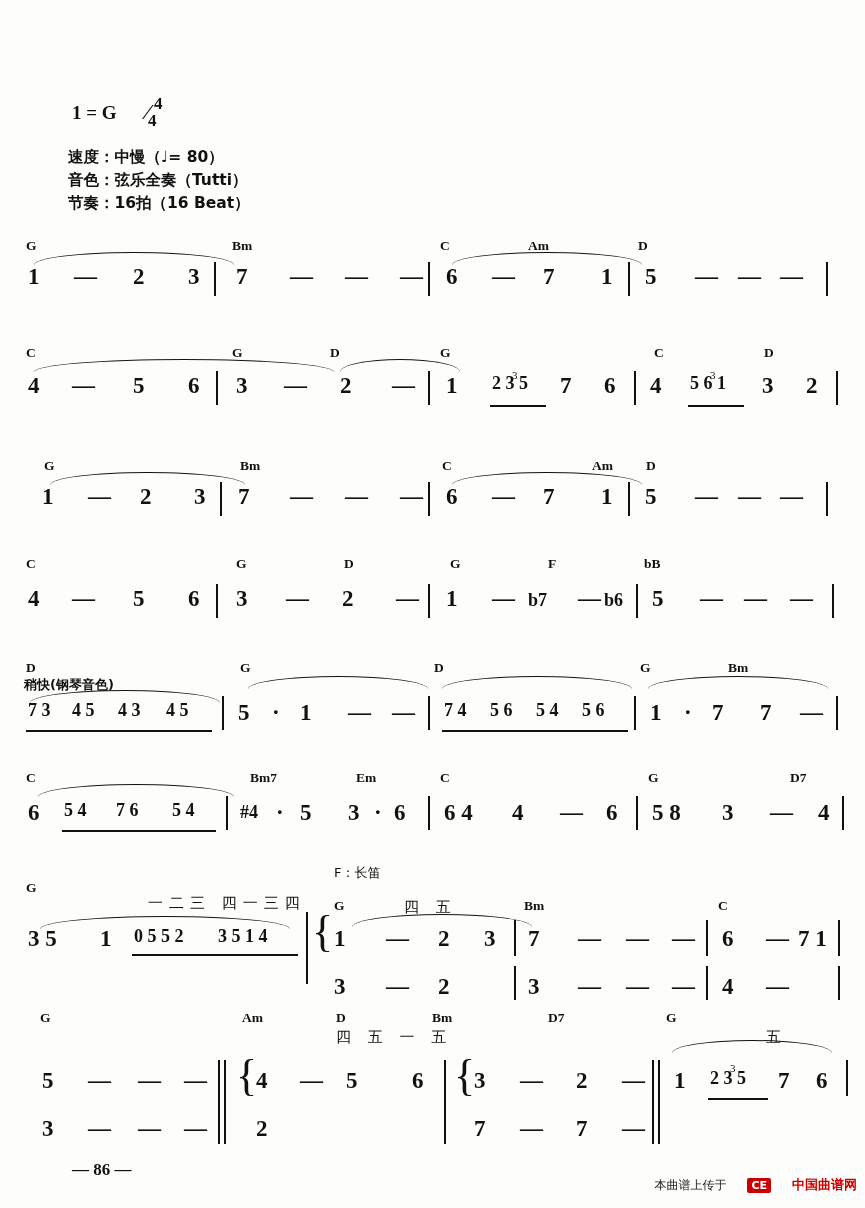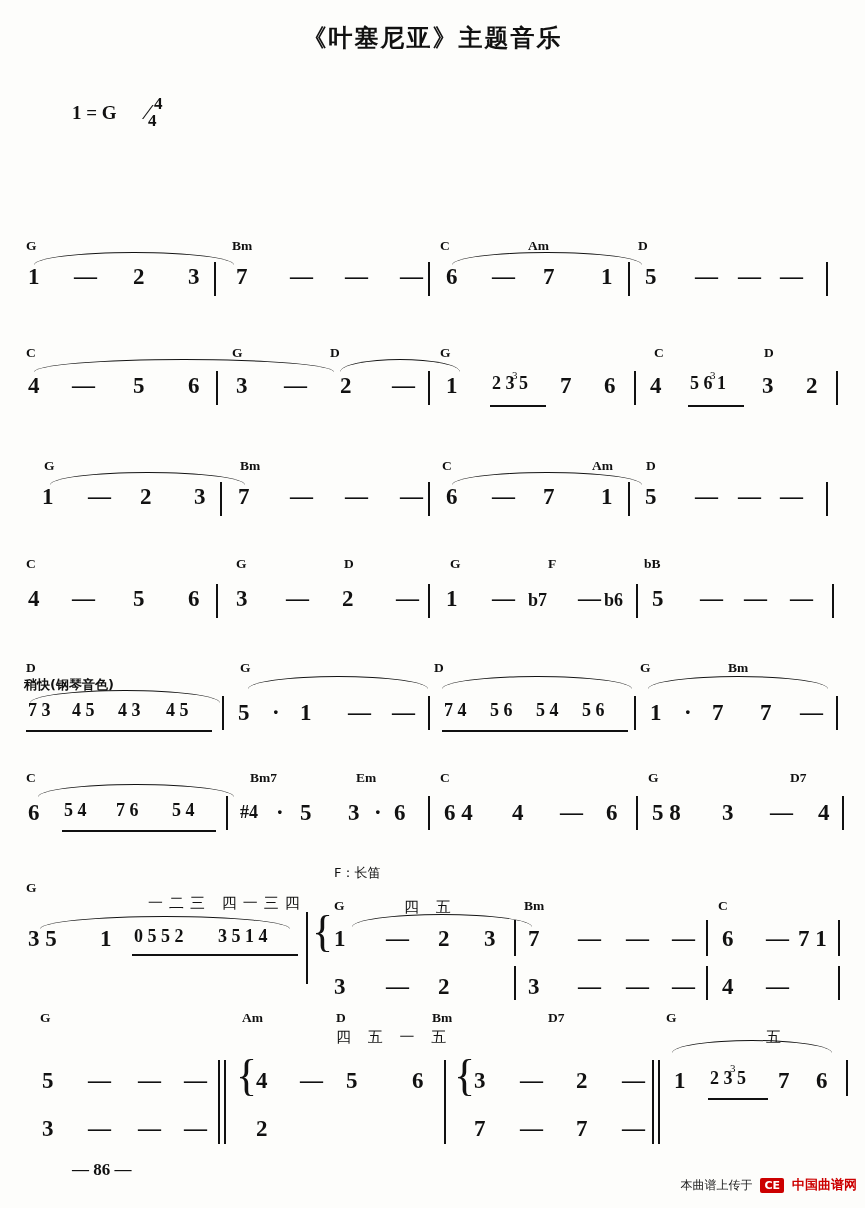--- a/index.html
+++ b/index.html
@@ -89,21 +89,21 @@
   .pagenum{
     position:absolute;left:72px;top:1160px;
     font-size:17px;font-weight:bold;
     font-family:"Liberation Serif", serif;
   }
   .footer{
     position:absolute;right:8px;top:1176px;
     font-size:12px;
     font-family:"DejaVu Sans", sans-serif;
     color:#222;
-    display:flex;align-items:center;gap:8px;
+    display:flex;align-items:center;gap:21px;
   }
   .footer .badge{
     display:inline-block;background:#c00;color:#fff;
     font-weight:bold;padding:1px 4px;border-radius:2px;font-size:11px;
   }
   .footer .site{color:#c00;font-weight:bold;font-size:13px;}
   .annot{
     position:absolute;
     font-size:13px;font-family:"DejaVu Sans", sans-serif;
     white-space:nowrap;
@@ -112,29 +112,33 @@
     position:absolute;
     font-size:15px;font-family:"DejaVu Sans", sans-serif;
     white-space:nowrap;letter-spacing:6px;
   }
 </style>
 </head>
 <body>
 
 <div class="page">
 
-  <div class="title">《叶塞尼亚》主题音乐</div>
 
   <div class="keysig">1 = G</div>
   <div class="meter">
     <span class="num">4</span>
     <span class="slash">⁄</span>
     <span class="den">4</span>
   </div>
 
+  <div class="meta">
+    <div><span class="lbl">速度：</span><span class="val">中慢（♩= 80）</span></div>
+    <div><span class="lbl">音色：</span><span class="val">弦乐全奏（Tutti）</span></div>
+    <div><span class="lbl">节奏：</span><span class="val">16拍（16 Beat）</span></div>
+  </div>
 
   <div class="system" style="top:238px;height:70px;">
     <div class="chordrow">
       <div class="chord" style="left:26px;top:0">G</div>
       <div class="chord" style="left:232px;top:0">Bm</div>
       <div class="chord" style="left:440px;top:0">C</div>
       <div class="chord" style="left:528px;top:0">Am</div>
       <div class="chord" style="left:638px;top:0">D</div>
       <div class="tie" style="left:34px;top:14px;width:200px;height:12px;"></div>
       <div class="tie" style="left:452px;top:14px;width:190px;height:12px;"></div>

